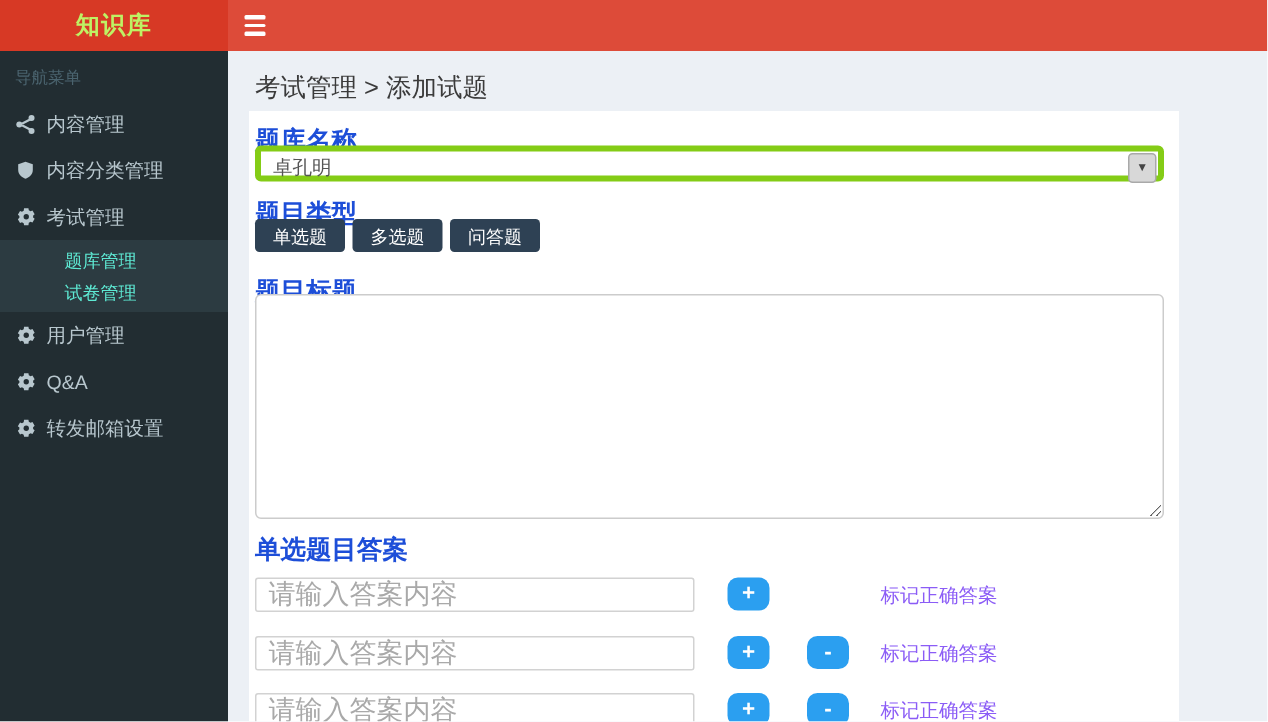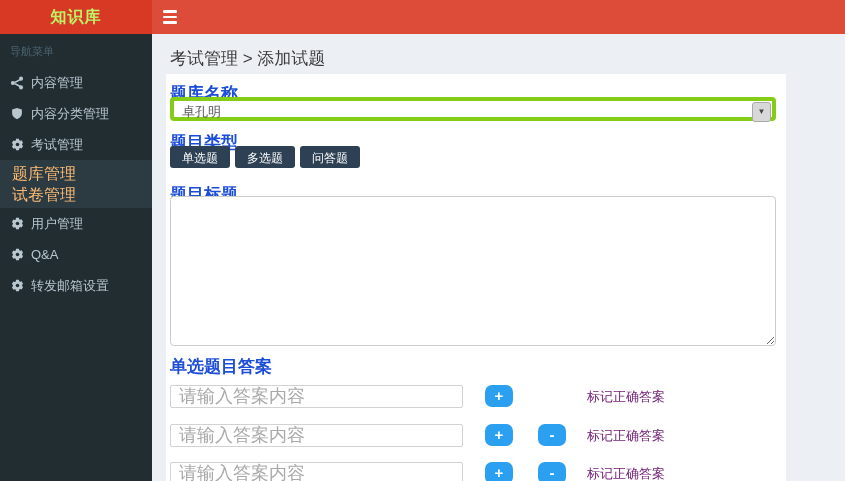--- a/index.html
+++ b/index.html
@@ -18,22 +18,22 @@
 
   
   .sidebar { position:absolute; top:34px; left:0; width:152px; height:474px; background:#222d32; }
   .sidebar-header { padding:10px 10px 8px 10px; font-size:11px; color:#4b646f; }
   .menu a { display:block; text-decoration:none; }
   .menu-item { display:flex; align-items:center; gap:7px; padding:8px 10px; height:31px;
                font-size:13px; color:#b8c7ce; cursor:pointer; }
   .menu-item .mi { width:14px; height:14px; display:inline-flex; align-items:center; justify-content:center;
                    color:#b8c7ce; flex:none; }
   .submenu { background:#2c3b41; padding:3px 0; }
-  .submenu-item { display:block; padding:4px 10px 4px 12px; font-size:16px; color:#fdba74;
-                  height:21px; line-height:14px; cursor:pointer; }
+  .submenu-item { display:block; padding:4px 10px 4px 12px; font-size:12px; color:#5eead4;
+                  height:21px; line-height:14px; cursor:pointer;margin-left:31px; }
 
   
   .content { position:absolute; top:34px; left:152px; width:634px; height:447px; background:#ecf0f5; }
   .breadcrumb { padding:13px 0 0 18px; font-size:17px; color:#3b3b3b; }
   .panel { position:absolute; left:14px; top:40px; right:0; bottom:0; background:#ffffff; }
 
   .flabel { position:absolute; left:4px; font-size:17px; font-weight:bold; color:#1d4ed8; }
   .lbl-bank    { top:8px; }
   .lbl-type    { top:57px; }
   .lbl-title   { top:109px; }
@@ -57,21 +57,21 @@
   .answer-row { position:absolute; left:4px; height:24px; width:660px; }
   .row-0 { top:311px; } .row-1 { top:350px; } .row-2 { top:388px; }
   .answer-input { position:absolute; left:0; top:0; width:293px; height:23px; border:1px solid #d2d2d2;
                   border-radius:2px; font-size:18px; color:#333; padding:0 8px; font-family:Liberation Serif, serif; }
   .answer-input::placeholder { color:#a9a9a9; }
   .circle-btn { position:absolute; top:0; width:28px; height:22px; border:none; border-radius:7px;
                 background:#2b9ff0; color:#fff; font-size:15px; font-weight:bold; line-height:20px;
                 text-align:center; cursor:pointer; font-family:inherit; }
   .btn-plus  { left:315px; }
   .btn-minus { left:368px; }
-  .mark-link { position:absolute; left:417px; top:3px; font-size:13px; color:#701a75;
+  .mark-link { position:absolute; left:417px; top:3px; font-size:13px; color:#8b5cf6;
                text-decoration:none; cursor:pointer; }
 </style>
 </head>
 <body>
 
 <div class="app">
 
   <div class="navbar">
     <div class="logo">
       <span>知识库</span>

